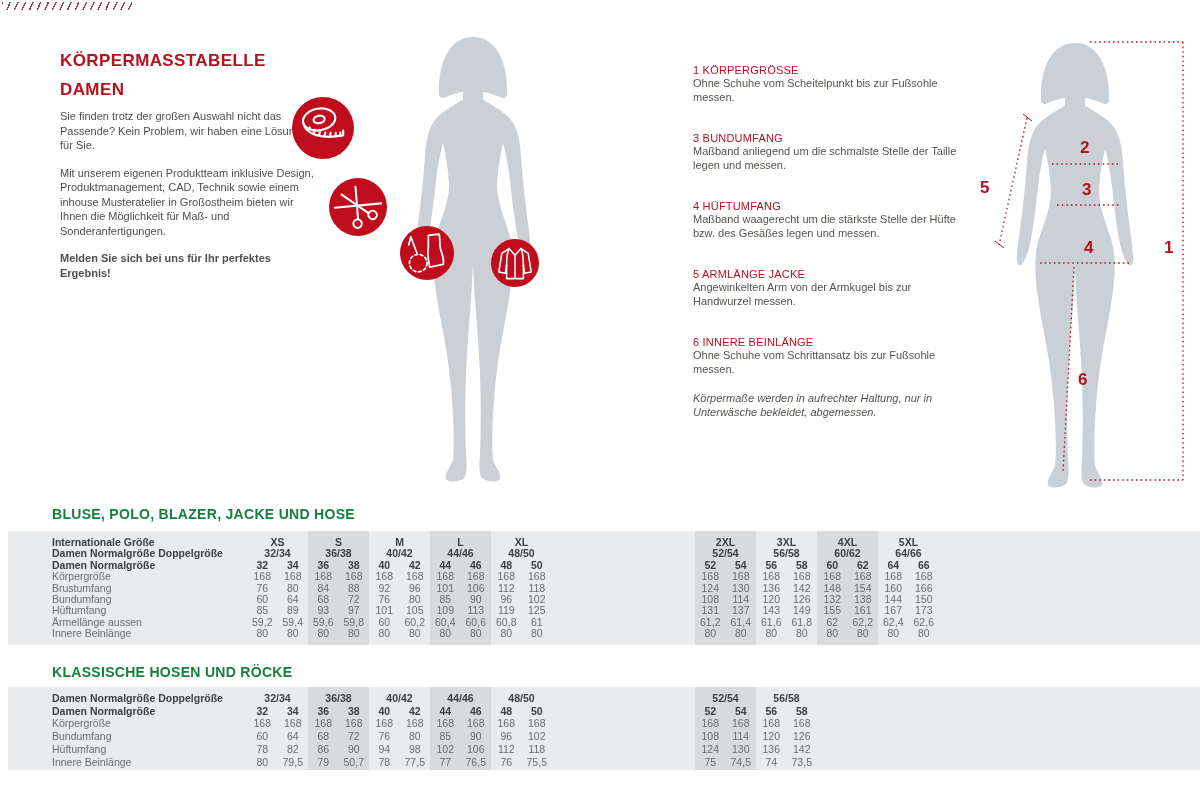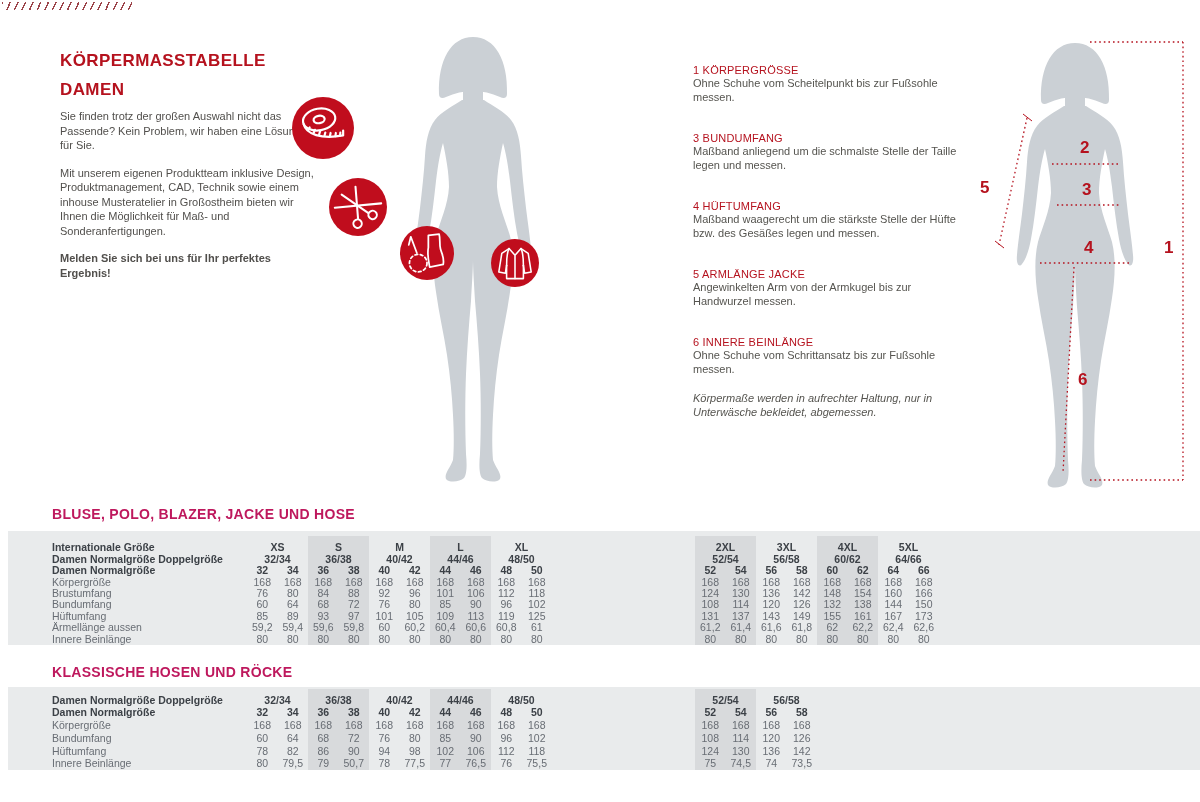--- a/index.html
+++ b/index.html
@@ -25,27 +25,27 @@
   .instructions { position:absolute; left:693px; top:36px; width:276px; font-size:11px; }
   .instr-item { margin-bottom:11px; }
   .instr-h { color:#b5121e; font-weight:400; line-height:13px; letter-spacing:0.2px;margin-top:28px; }
   .instr-b, .note { color:#55544f; line-height:13.5px; font-weight:500; }
   .note { margin-top:16px;font-style:italic; }
 
   
   .fig { position:absolute; }
 
   
-  .table-title { position:absolute; left:52px; color:#be185d; font-weight:700;
+  .table-title { position:absolute; left:52px; color:#15803d; font-weight:700;
     font-size:14px; letter-spacing:0.3px; }
   #t1-title { top:506px; }
   #t2-title { top:664px; }
 
   
-  .strip { position:absolute; left:8px; width:1192px; background:#e9ebec; display:flex;align-items:flex-end; }
+  .strip { position:absolute; left:8px; width:1192px; background:#e9ebec; display:flex; }
   #tstrip0 { top:531px; height:114px; --lh:11.4px; --pt:6px; }
   #tstrip1 { top:687px; height:83px;  --lh:12.7px; --pt:5px; }
   .t-labels { width:239px; padding:var(--pt) 0 0 44px; }
   .t-lab { font-size:10.5px; line-height:var(--lh); color:#686d74; white-space:nowrap; }
   .t-lab.b { color:#3c4147; font-weight:700; }
   .t-block { width:61px; padding-top:var(--pt); }
   .t-block.shaded { background:#d8dadc; }
   .t-gap { width:143px; }
   .t-full { text-align:center; font-size:10.5px; line-height:var(--lh); color:#686d74; }
   .t-full.b { font-weight:700; color:#3c4147; }

